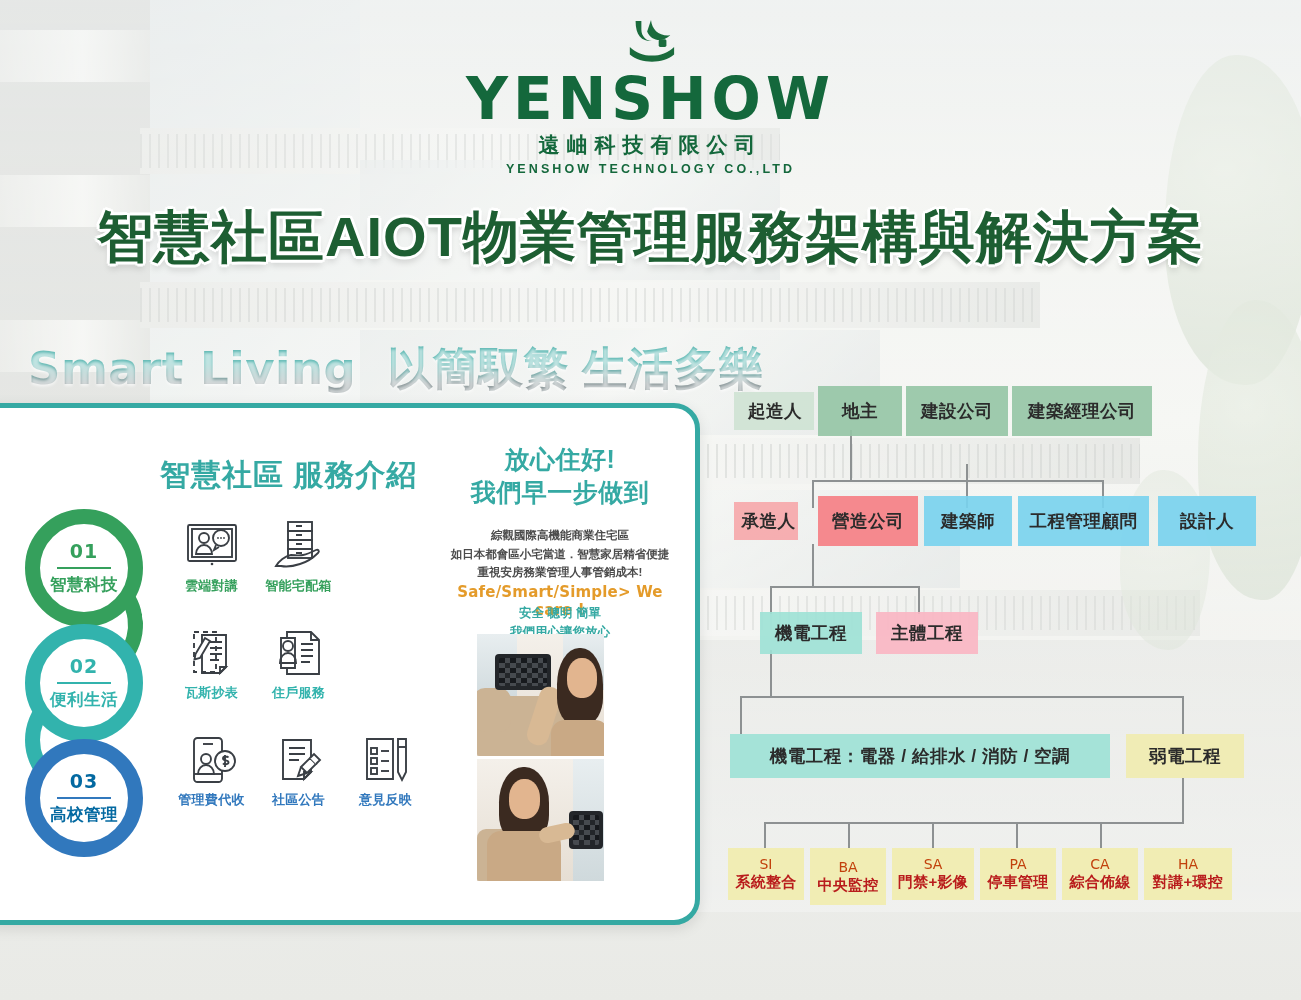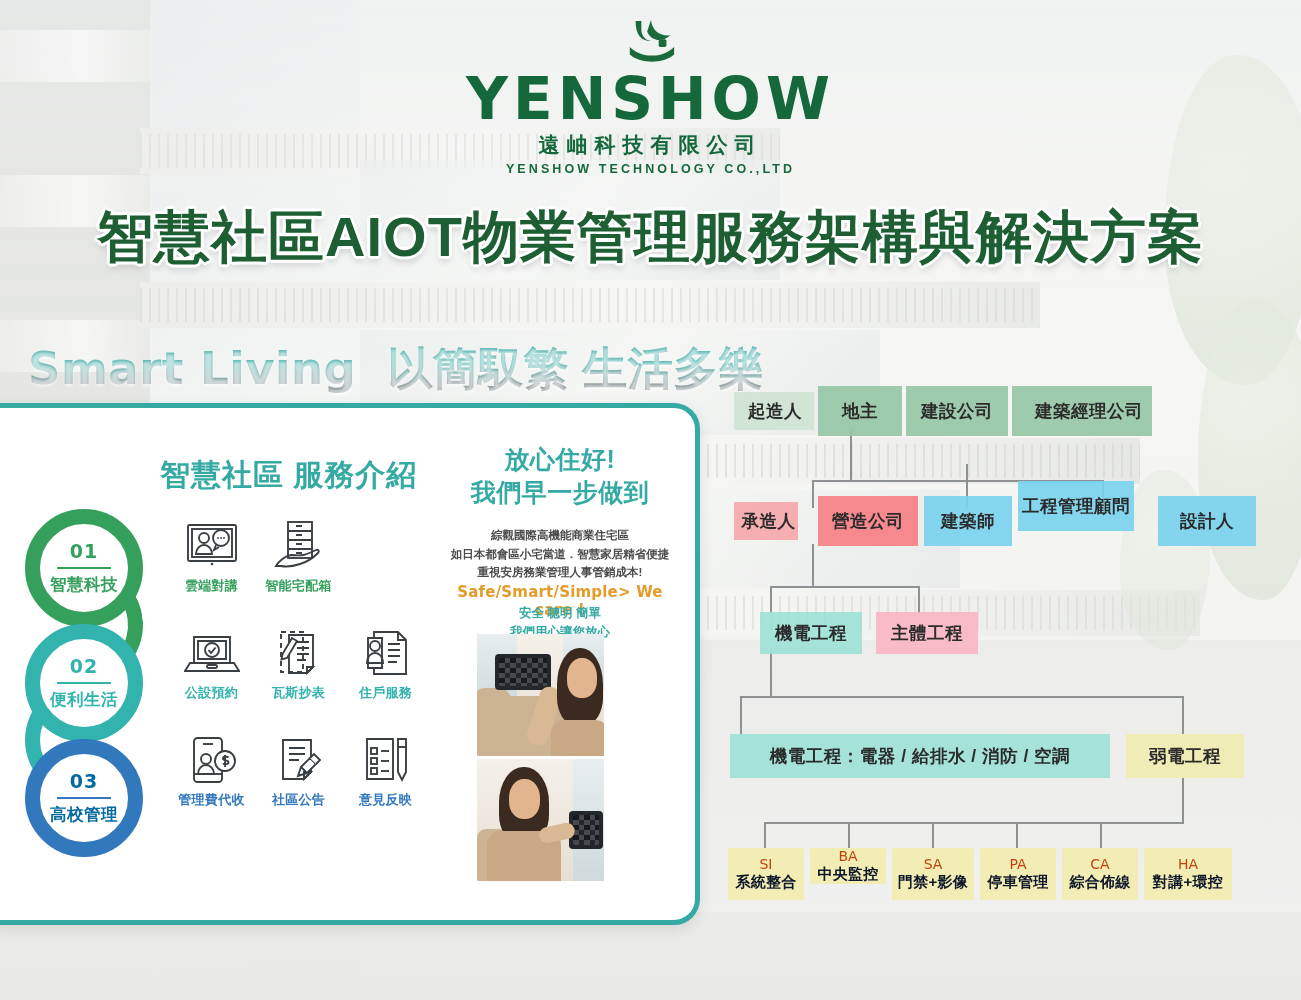--- a/index.html
+++ b/index.html
@@ -123,21 +123,21 @@
   .mint{background:rgba(158,226,214,.92);}
   .pink2{background:rgba(250,182,195,.92);}
   .yellow{background:rgba(240,236,176,.92);}
   .line{position:absolute;background:#8d9192;}
   .vl{width:1.6px;} .hl{height:1.6px;}
   .leaf{position:absolute;background:rgba(240,236,176,.95);
     display:flex;flex-direction:column;align-items:center;justify-content:center;
     text-align:center;line-height:1.22;}
   .leaf .code{font-size:14px;font-weight:400;color:#c2410c;
     font-family:"DejaVu Sans","Liberation Sans",sans-serif;}
-  .leaf .nm{font-size:15px;font-weight:700;color:#0f172a;letter-spacing:.3px;}
+  .leaf .nm{font-size:15px;font-weight:700;color:#b91c1c;letter-spacing:.3px;}
 </style>
 </head>
 <body>
 
 <div id="bg">
   <div class="bg-sky"></div>
   <div class="bg-photo">
     <div class="slabdark" style="left:0;top:0;width:150px;height:1000px;"></div>
     <div class="slab" style="left:0;top:30px;width:150px;height:52px;"></div>
     <div class="slab" style="left:0;top:175px;width:150px;height:52px;"></div>
@@ -253,33 +253,20 @@
           <path d="M4 46c3-5 9-10 15-11 4 0 8 1 12 0 5-1 9-3 13-5 2-1 4 1 2 3-4 4-11 9-18 11-6 2-14 3-19 2z"></path>
         </svg>
       </div>
       <div class="lb">智能宅配箱</div>
     </div>
   </div>
 
   <div class="irow r2">
     <div class="icell">
       <div class="ic">
-        <svg width="56" height="46" viewBox="0 0 56 46" fill="none" stroke="#3a3f45" stroke-width="1.9">
-          <path d="M10 6h36v26H10z"></path>
-            <path d="M14 10h28v18H14z"></path>
-          <circle cx="28" cy="19" r="7"></circle>
-            <path d="M24.5 19l2.5 3 4.5-5.5"></path>
-          <path d="M6 32h44l5 8H1z"></path>
-            <rect x="23" y="34" width="10" height="3" rx="1.2"></rect>
-        </svg>
-      </div>
-      <div class="lb">公設預約</div>
-    </div>
-    <div class="icell">
-      <div class="ic">
         <svg width="52" height="48" viewBox="0 0 52 48" fill="none" stroke="#3a3f45" stroke-width="1.9">
           <path d="M8 3h22v40H8z" stroke-dasharray="5 4"></path>
           <path d="M16 6h24v32l-6 6H16z"></path>
             <path d="M34 38h6l-6 6z"></path>
           <path d="M24 13h12M24 19h12M24 25h12M24 31h9"></path>
           <path d="M19 9l5 3-10 17-5.5 1.5 1-5.5z" fill="#fff"></path>
         </svg>
       </div>
       <div class="lb">瓦斯抄表</div>
     </div>
@@ -402,34 +389,34 @@
 
   <div class="node g-light" style="left:16px;top:6px;width:80px;height:38px;">
     <span>起造人</span>
     </div>
   <div class="node g-dark" style="left:100px;top:0px;width:84px;height:50px;">
     <span>地主</span>
     </div>
   <div class="node g-dark" style="left:188px;top:0px;width:102px;height:50px;">
     <span>建設公司</span>
     </div>
-  <div class="node g-dark" style="left:294px;top:0px;width:140px;height:50px;justify-content:flex-end;">
+  <div class="node g-dark" style="left:294px;top:0px;width:140px;height:50px;">
     <span>建築經理公司</span>
     </div>
 
   <div class="node pink-light" style="left:16px;top:116px;width:64px;height:38px;padding-left:14px;">
     <span>承造人</span>
     </div>
   <div class="node pink" style="left:100px;top:110px;width:100px;height:50px;">
     <span>營造公司</span>
     </div>
   <div class="node blue" style="left:206px;top:110px;width:88px;height:50px;">
     <span>建築師</span>
     </div>
-  <div class="node blue" style="left:300px;top:95px;width:116px;height:50px;">
+  <div class="node blue" style="left:300px;top:110px;width:131px;height:50px;">
     <span>工程管理顧問</span>
     </div>
   <div class="node blue" style="left:440px;top:110px;width:98px;height:50px;">
     <span>設計人</span>
     </div>
 
   <div class="node mint" style="left:42px;top:226px;width:102px;height:42px;">
     <span>機電工程</span>
     </div>
   <div class="node pink2" style="left:158px;top:226px;width:102px;height:42px;">
@@ -440,21 +427,21 @@
     <span>機電工程：電器 / 給排水 / 消防 / 空調</span>
     </div>
   <div class="node yellow" style="left:408px;top:348px;width:118px;height:44px;">
     <span>弱電工程</span>
     </div>
 
   <div class="leaf" style="left:10px;top:462px;width:76px;height:52px;">
     <div class="code">SI</div>
     <div class="nm">系統整合</div>
     </div>
-  <div class="leaf" style="left:92px;top:462px;width:76px;height:36px;">
+  <div class="leaf" style="left:92px;top:462px;width:76px;height:57px;">
     <div class="code">BA</div>
     <div class="nm">中央監控</div>
     </div>
   <div class="leaf" style="left:174px;top:462px;width:82px;height:52px;">
     <div class="code">SA</div>
     <div class="nm">門禁+影像</div>
     </div>
   <div class="leaf" style="left:262px;top:462px;width:76px;height:52px;">
     <div class="code">PA</div>
     <div class="nm">停車管理</div>

